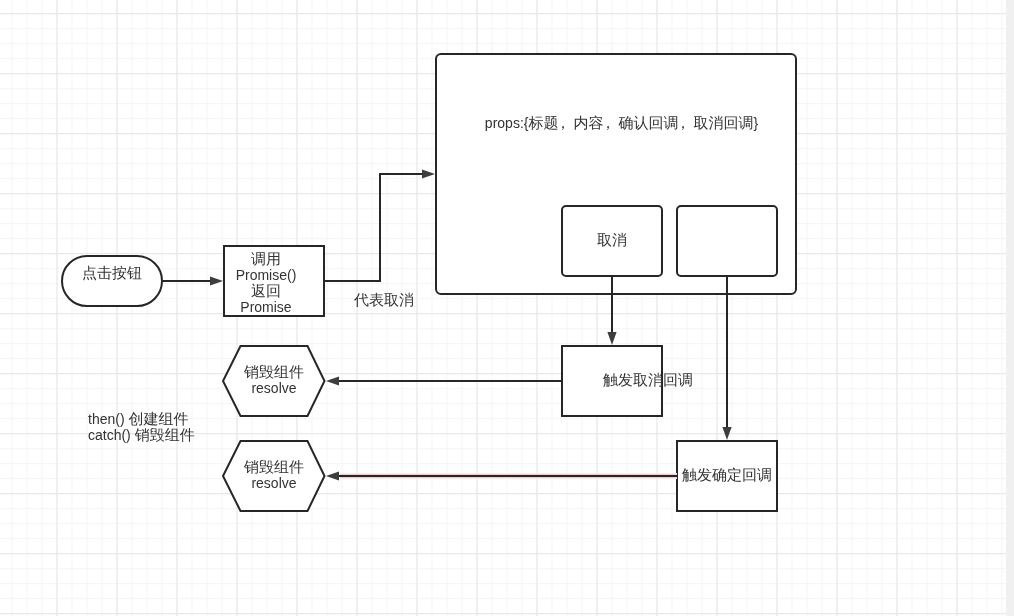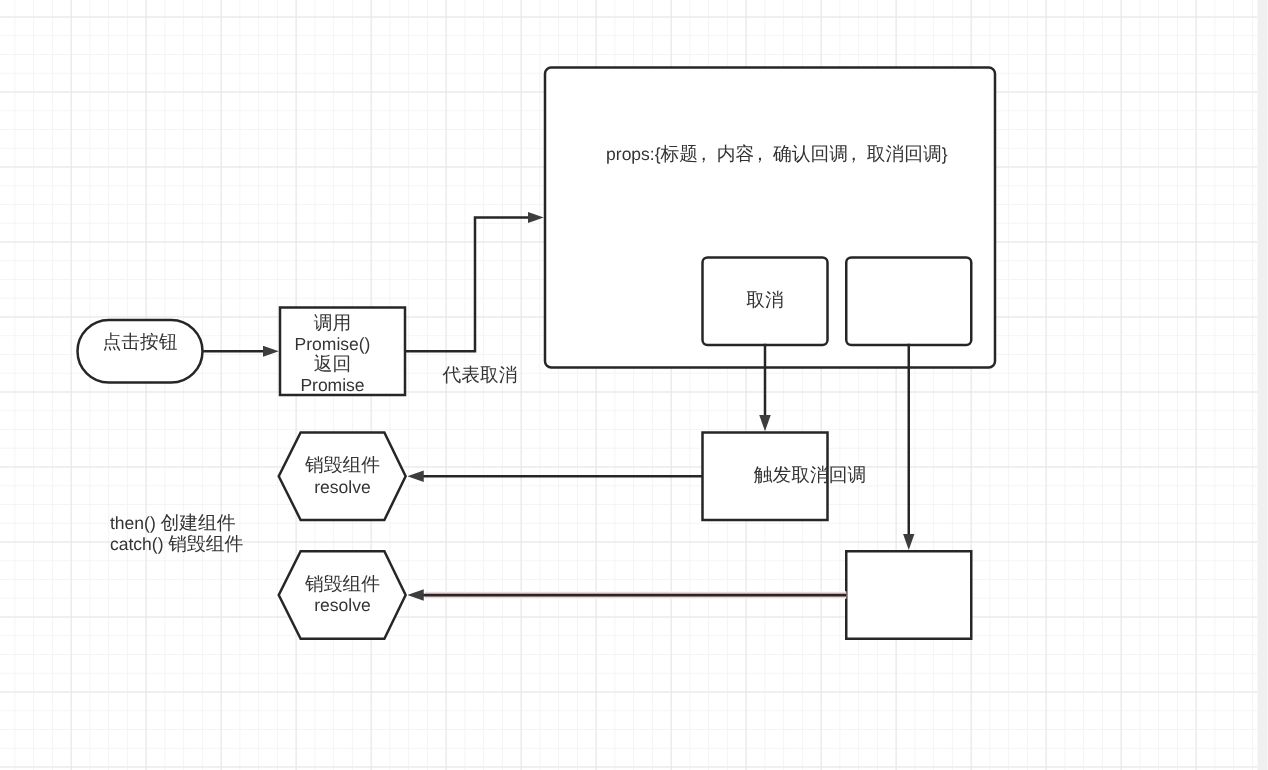--- a/index.html
+++ b/index.html
@@ -98,20 +98,23 @@
   </div>
   <div class="nodelabel" style="left:441px;top:114.5px;width:361px;height:17px;">
     <span>props:{<span class="cjk">标题<span class="punct">，</span>内容<span class="punct">，</span>确认回调<span class="punct">，</span>取消回调</span>}</span>
   </div>
   <div class="nodelabel" style="left:562px;top:205px;width:100px;height:70px;">
     <span><span class="cjk">取消</span></span>
   </div>
   <div class="nodelabel" style="left:562px;top:345px;width:100px;height:70px;padding-left:36px;">
     <span><span class="cjk">触发取消回调</span></span>
   </div>
+  <div class="nodelabel" style="left:677px;top:440px;width:100px;height:70px;">
+    <span><span class="cjk">触发确定回调</span></span>
+  </div>
   <div class="nodelabel" style="left:223px;top:345px;width:102px;height:70px;">
     <div><span class="cjk">销毁组件</span></div>
     <div>resolve</div>
   </div>
   <div class="nodelabel" style="left:223px;top:440px;width:102px;height:70px;">
     <div><span class="cjk">销毁组件</span></div>
     <div>resolve</div>
   </div>
   <div class="nodelabel left" style="left:354px;top:292px;width:80px;height:16px;">
     <span><span class="cjk">代表取消</span></span>

